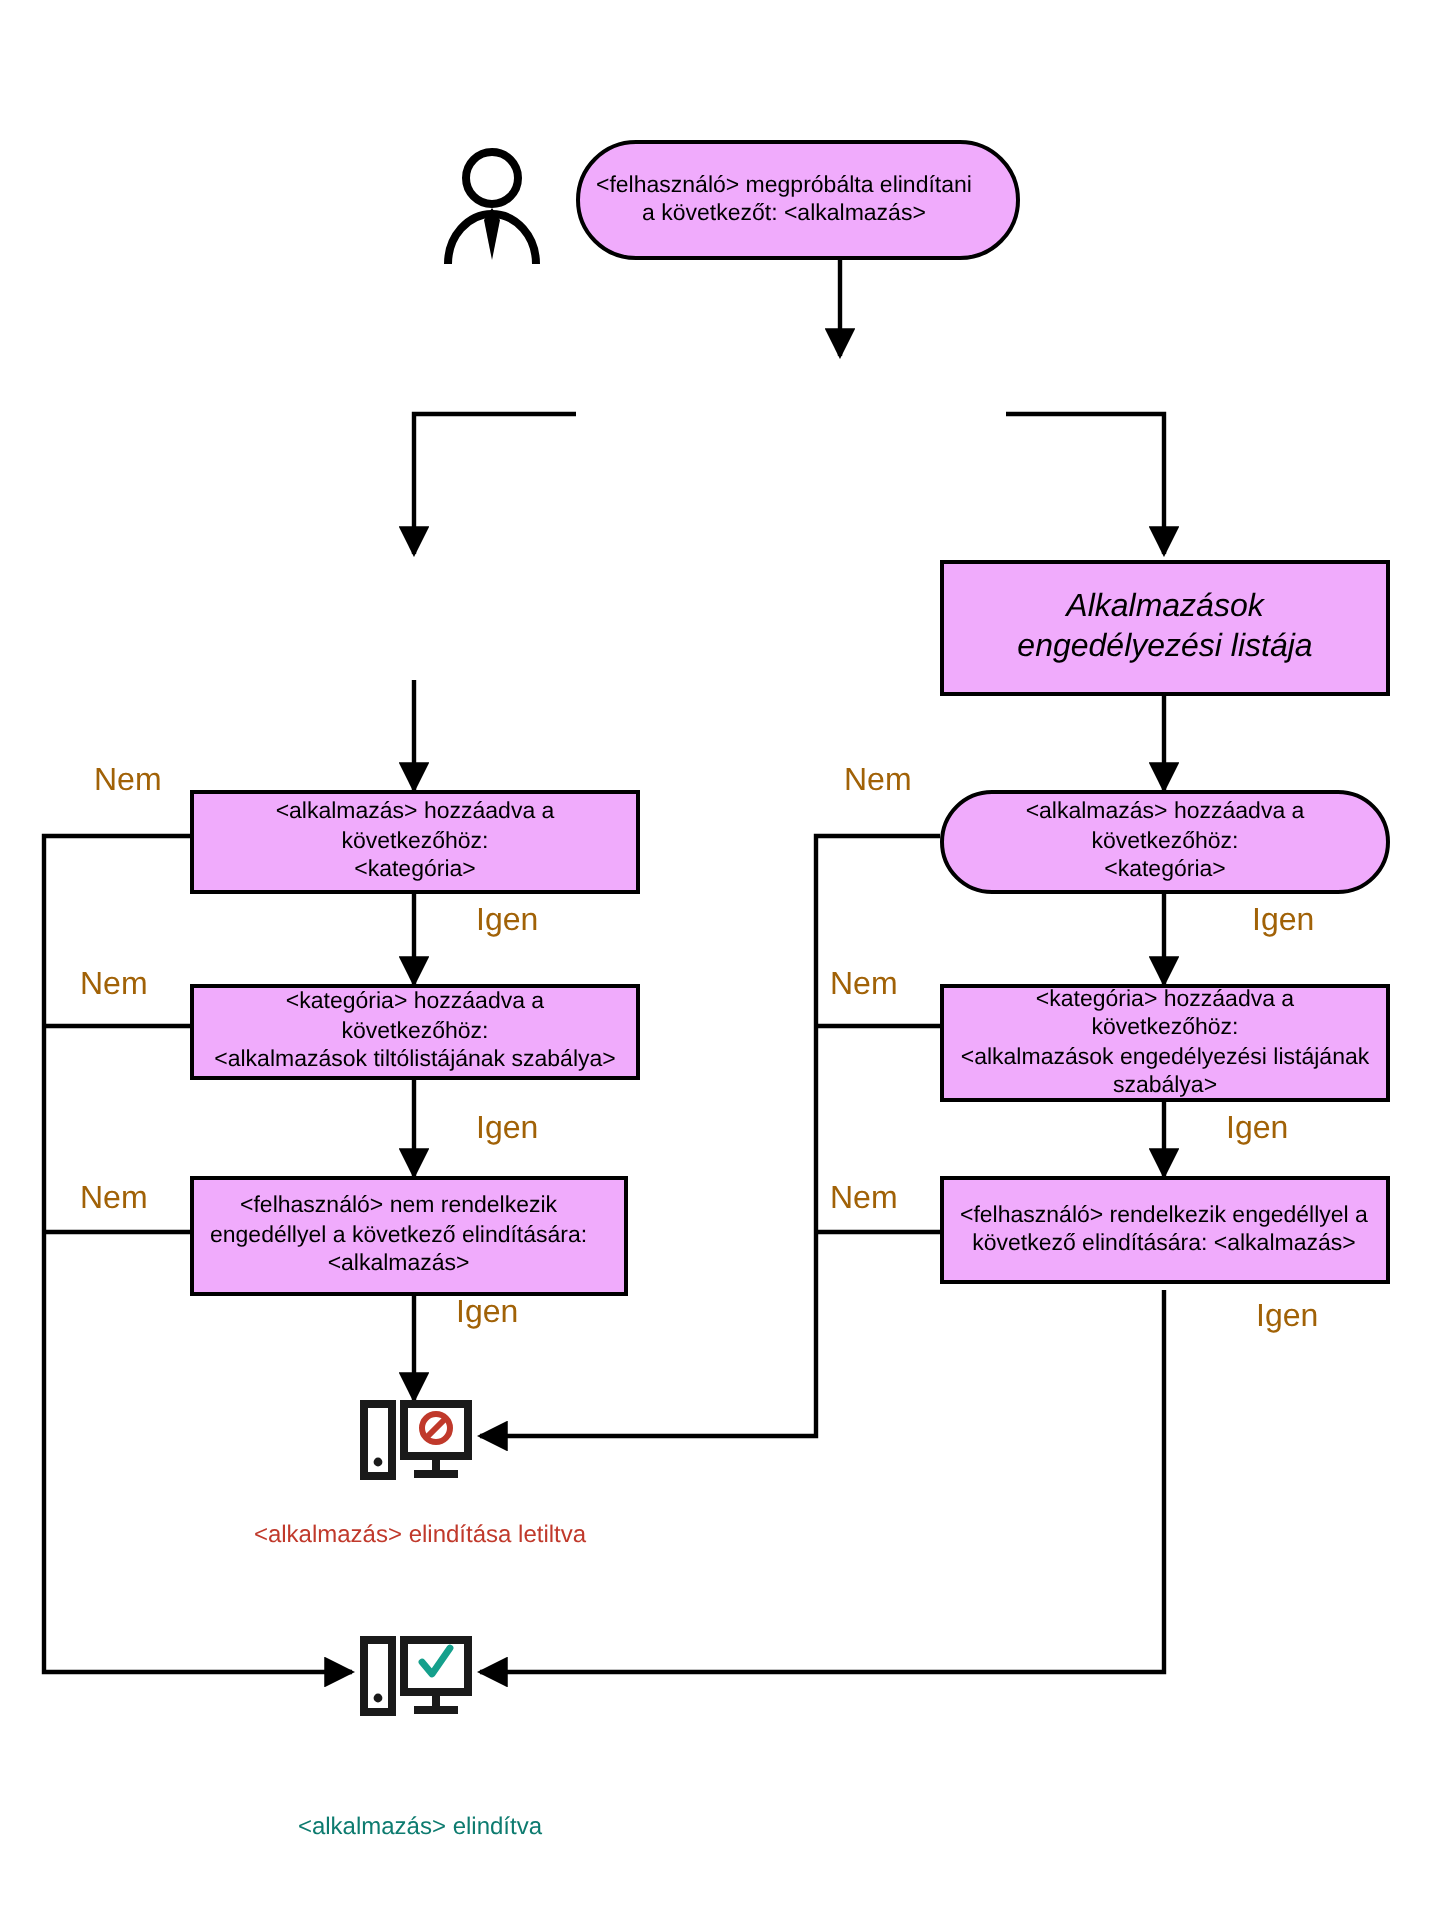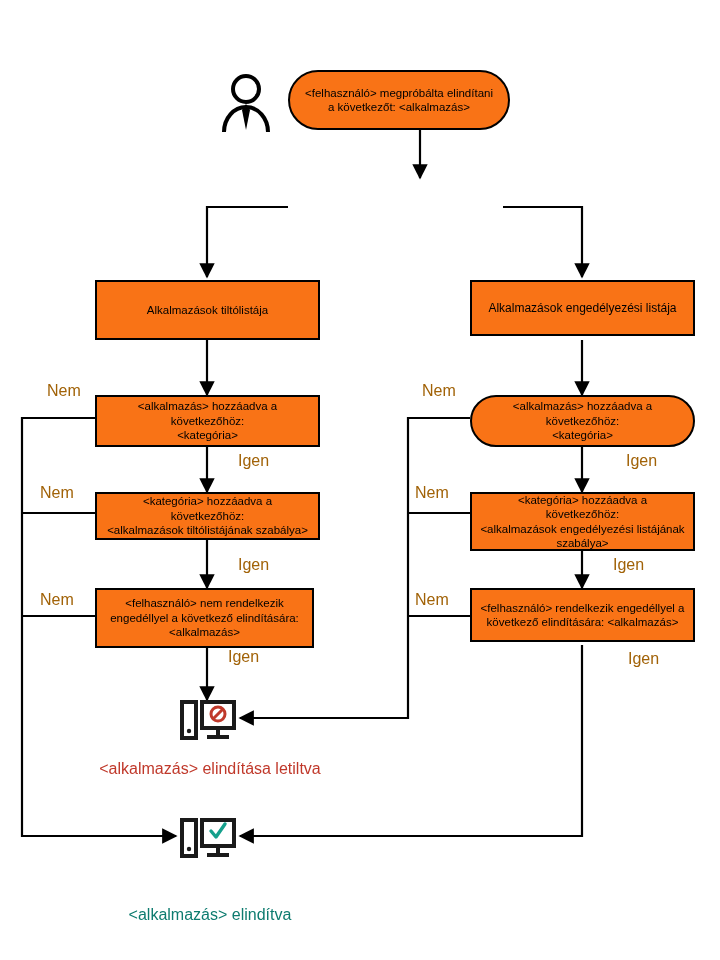--- a/index.html
+++ b/index.html
@@ -22,24 +22,23 @@
     position: absolute;
     left: 0;
     top: 0;
     width: 720px;
     height: 960px;
   }
   .node {
     position: absolute;
     box-sizing: border-box;
     border: 2px solid #000000;
-    background: #f97316;
+    background: #f0abfc;
     display: flex;
     align-items: center;
-    justify-content: center;
     text-align: center;
     line-height: 1.25;
     padding: 6px 8px;
     z-index: 3;
   }
   .node.rounded {
     border-radius: 999px;
   }
   .node .txt {
     display: block;
@@ -47,21 +46,21 @@
   }
   .edge-label {
     position: absolute;
     font-size: 16px;
     color: #a16207;
     z-index: 4;
     white-space: nowrap;
   }
   .result-label {
     position: absolute;
-    font-size: 16px;
+    font-size: 12px;
     z-index: 4;
     white-space: nowrap;
     text-align: center;
   }
   .result-label.blocked { color: #c0392b; }
   .result-label.started { color: #0d7b6f; margin-top: 28px; }
   .icon-box {
     position: absolute;
     z-index: 4;
   }
@@ -126,25 +125,22 @@
       <path d="M 28 32 L 32 38 L 28 58 L 24 38 Z" fill="#000"></path>
     </svg>
   </div>
 
   <div class="node rounded" style="left:288px; top:70px; width:222px; height:60px; font-size:11.5px;">
     <span class="txt">&lt;felhasználó&gt; megpróbálta elindítani
 a következőt: &lt;alkalmazás&gt;</span>
   </div>
 
 
-  <div class="node" style="left:95px; top:280px; width:225px; height:60px; font-size:11.5px;">
-    <span class="txt">Alkalmazások tiltólistája</span>
-  </div>
-
-  <div class="node" style="left:470px; top:280px; width:225px; height:56px; font-size:12px;">
+
+  <div class="node" style="left:470px; top:280px; width:225px; height:68px; font-size:16px;font-style:italic;">
     <span class="txt">Alkalmazások engedélyezési listája</span>
   </div>
 
   <div class="node" style="left:95px; top:395px; width:225px; height:52px; font-size:11.5px;">
     <span class="txt">&lt;alkalmazás&gt; hozzáadva a következőhöz:
 &lt;kategória&gt;</span>
   </div>
 
   <div class="node rounded" style="left:470px; top:395px; width:225px; height:52px; font-size:11.5px;">
     <span class="txt">&lt;alkalmazás&gt; hozzáadva a következőhöz:

